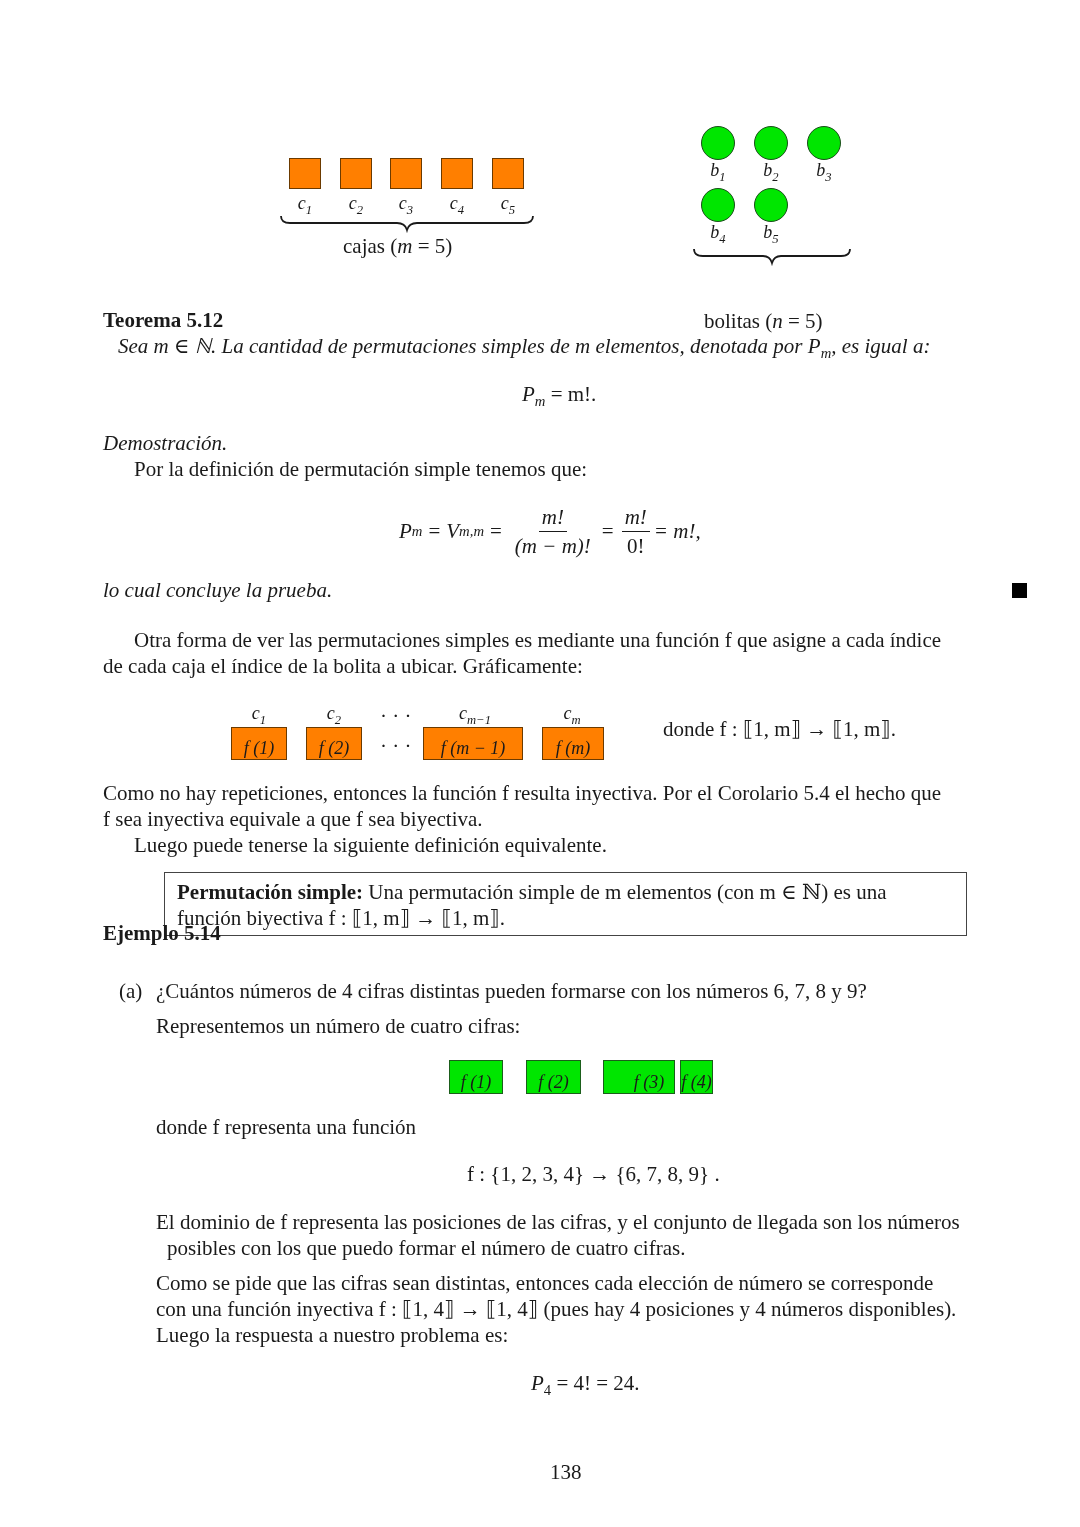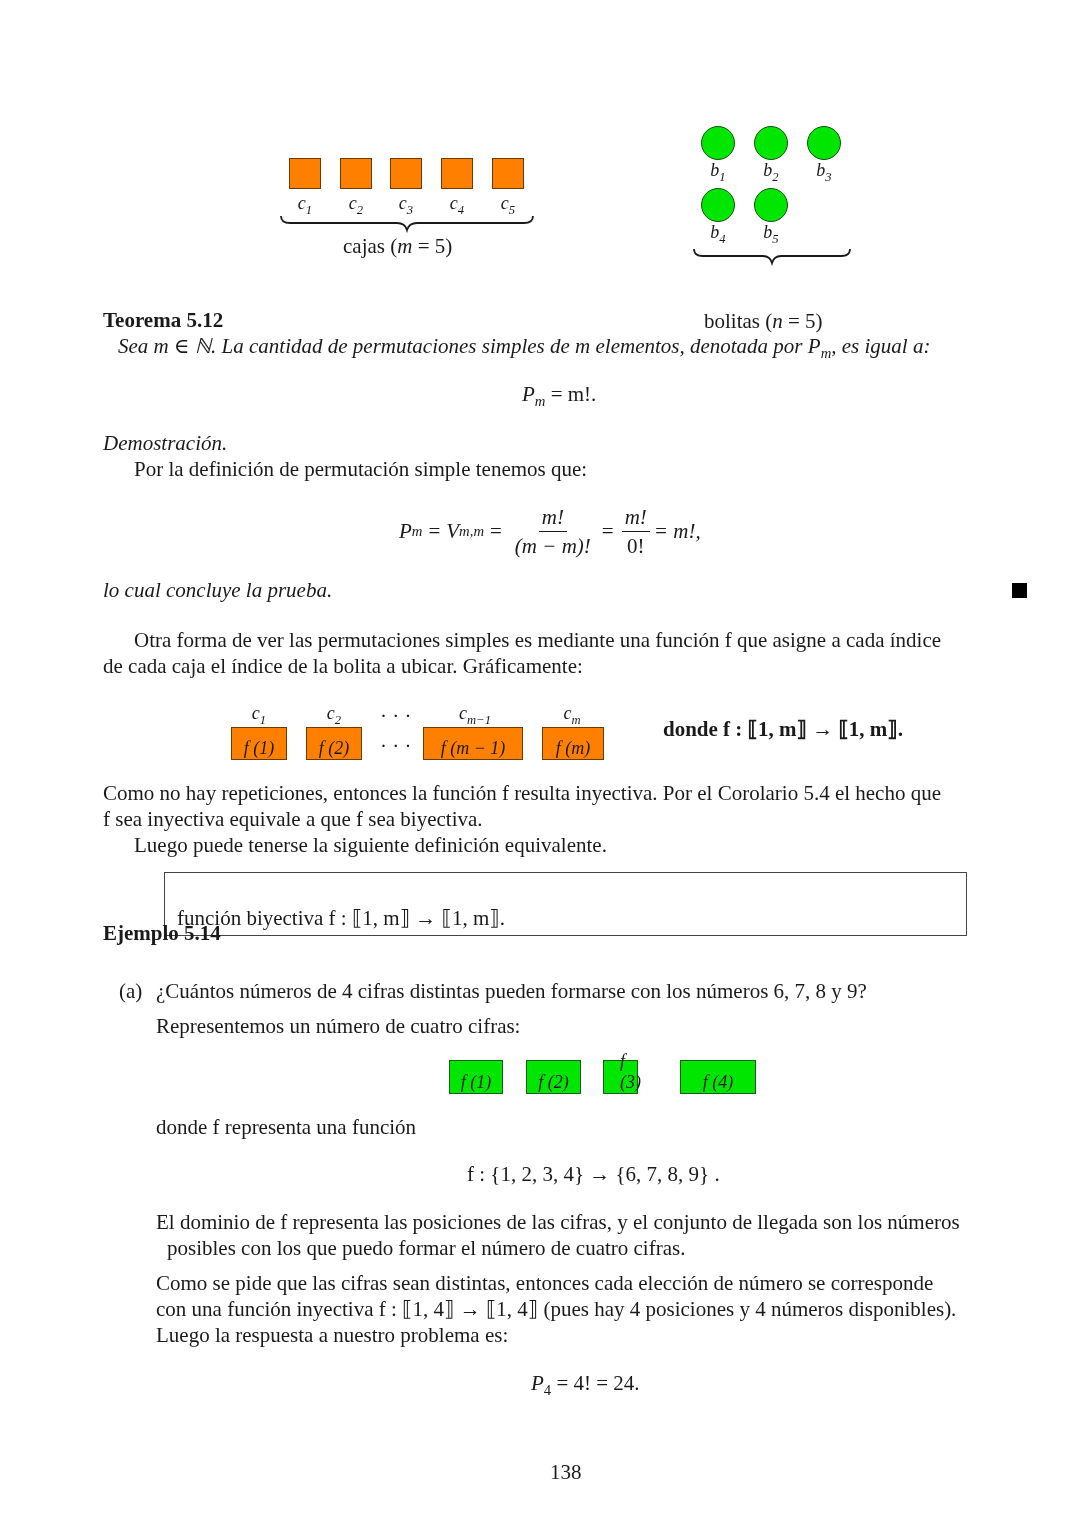--- a/index.html
+++ b/index.html
@@ -122,47 +122,50 @@
       <span class="m">f (2)</span>
     </div>
   <div class="abs txt" style="left:380px;top:733px;">· · ·</div>
   <div class="fbox orange" style="left:423px;top:727px;width:100px;height:33px;">
       <span class="m">f (m − 1)</span>
     </div>
   <div class="fbox orange" style="left:542px;top:727px;width:62px;height:33px;">
       <span class="m">f (m)</span>
     </div>
 
-  <div class="abs txt" style="left:663px;top:716px;font-weight:bold;">donde f : ⟦1, m⟧ → ⟦1, m⟧.</div>
+  <div class="abs txt" style="left:663px;top:716px;">donde f : ⟦1, m⟧ → ⟦1, m⟧.</div>
 </div>
 
 <div class="abs txt" style="left:103px;top:780px;text-align:right;">Como no hay repeticiones, entonces la función f resulta inyectiva. Por el Corolario 5.4 el hecho que</div>
 <div class="abs txt" style="left:103px;top:806px;">f sea inyectiva equivale a que f sea biyectiva.</div>
 <div class="abs txt" style="left:134px;top:832px;">Luego puede tenerse la siguiente definición equivalente.</div>
 
 <div class="defbox" style="left:164px;top:872px;width:803px;height:64px;">
+  <div class="abs txt" style="left:12px;top:6px;">
+    <span class="b">Permutación simple:</span><span> Una permutación simple de m elementos (con m ∈ ℕ) es una</span>
+  </div>
   <div class="abs txt" style="left:12px;top:32px;">función biyectiva f : ⟦1, m⟧ → ⟦1, m⟧.</div>
 </div>
 
 <div class="abs txt b" style="left:103px;top:920px;">Ejemplo 5.14</div>
 <div class="abs txt" style="left:119px;top:978px;">(a)</div>
 <div class="abs txt" style="left:156px;top:978px;">¿Cuántos números de 4 cifras distintas pueden formarse con los números 6, 7, 8 y 9?</div>
 <div class="abs txt" style="left:156px;top:1013px;">Representemos un número de cuatro cifras:</div>
 
 <div>
   <div class="fbox green" style="left:449px;top:1060px;width:54px;height:34px;">
       <span class="m">f (1)</span>
     </div>
   <div class="fbox green" style="left:526px;top:1060px;width:55px;height:34px;">
       <span class="m">f (2)</span>
     </div>
-  <div class="fbox green" style="left:603px;top:1060px;width:35px;height:34px;padding-left:20px;">
+  <div class="fbox green" style="left:603px;top:1060px;width:72px;height:34px;padding-left:20px;">
       <span class="m">f (3)</span>
     </div>
-  <div class="fbox green" style="left:680px;top:1060px;width:76px;height:34px;">
+  <div class="fbox green" style="left:680px;top:1060px;width:33px;height:34px;">
       <span class="m">f (4)</span>
     </div>
 </div>
 
 <div class="abs txt" style="left:156px;top:1114px;">donde f representa una función</div>
 <div class="abs txt" style="left:467px;top:1161px;">f : {1, 2, 3, 4} → {6, 7, 8, 9} .</div>
 <div class="abs txt" style="left:156px;top:1209px;">El dominio de f representa las posiciones de las cifras, y el conjunto de llegada son los números</div>
 <div class="abs txt" style="left:167px;top:1235px;">posibles con los que puedo formar el número de cuatro cifras.</div>
 <div class="abs txt" style="left:156px;top:1270px;">Como se pide que las cifras sean distintas, entonces cada elección de número se corresponde</div>
 <div class="abs txt" style="left:156px;top:1296px;">con una función inyectiva f : ⟦1, 4⟧ → ⟦1, 4⟧ (pues hay 4 posiciones y 4 números disponibles).</div>

